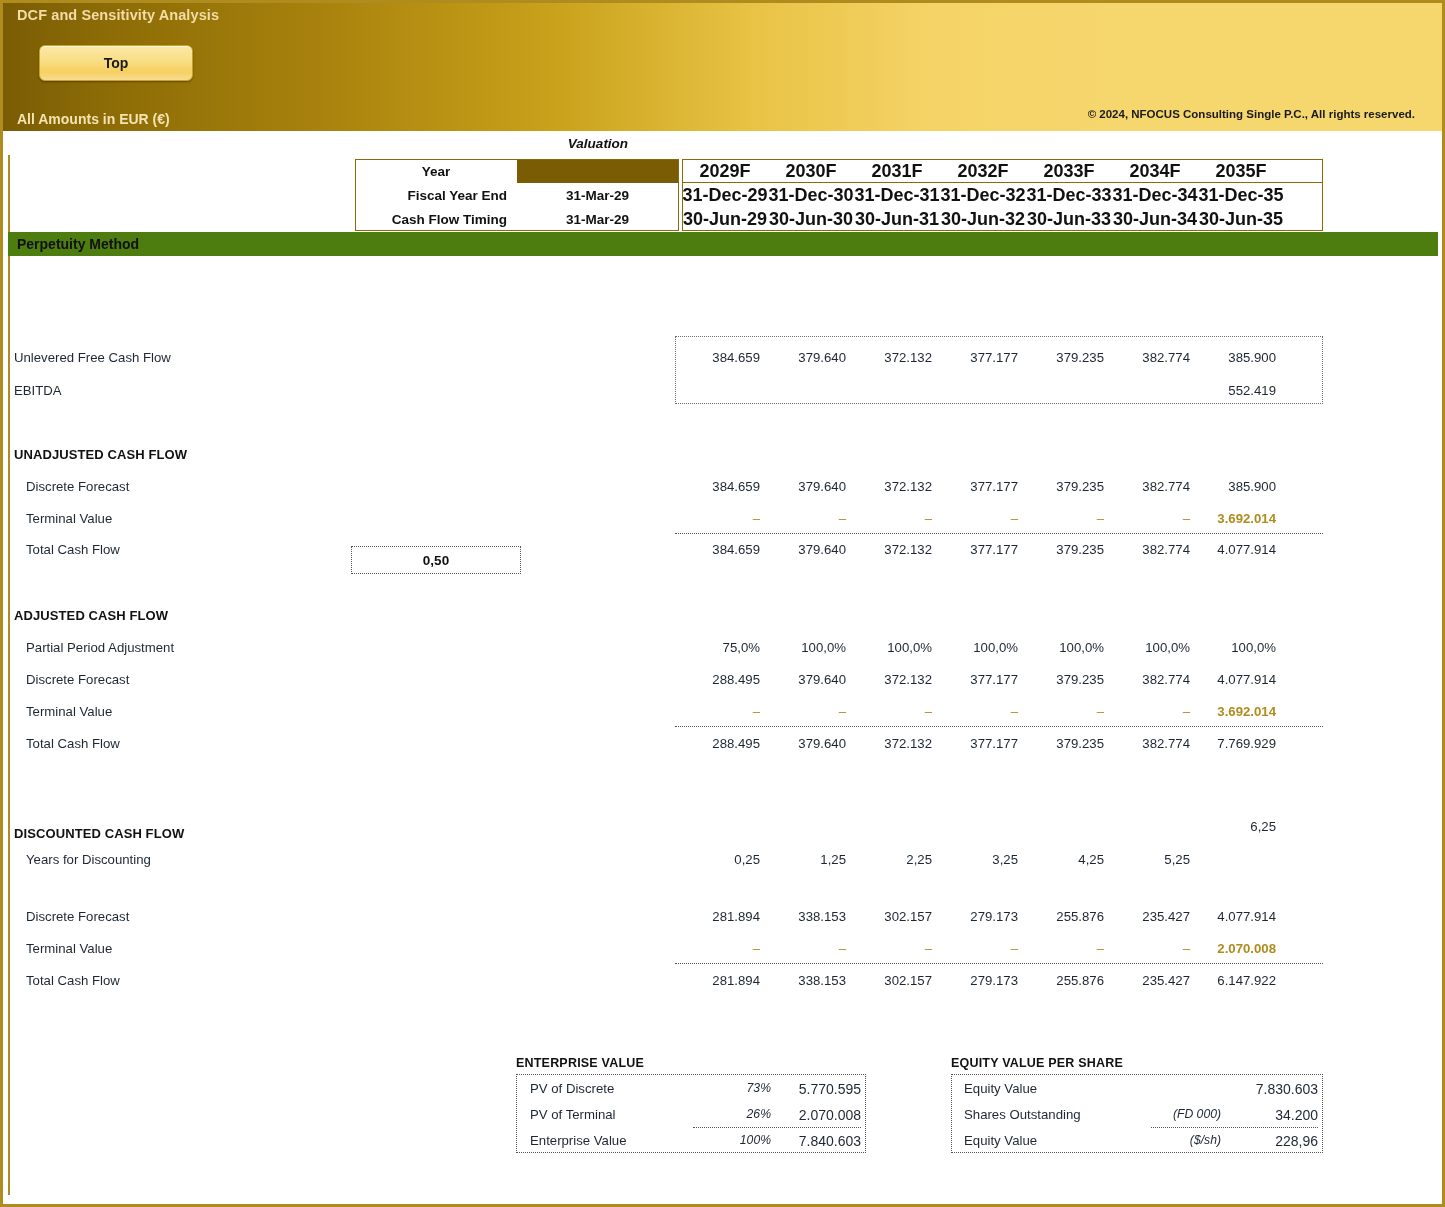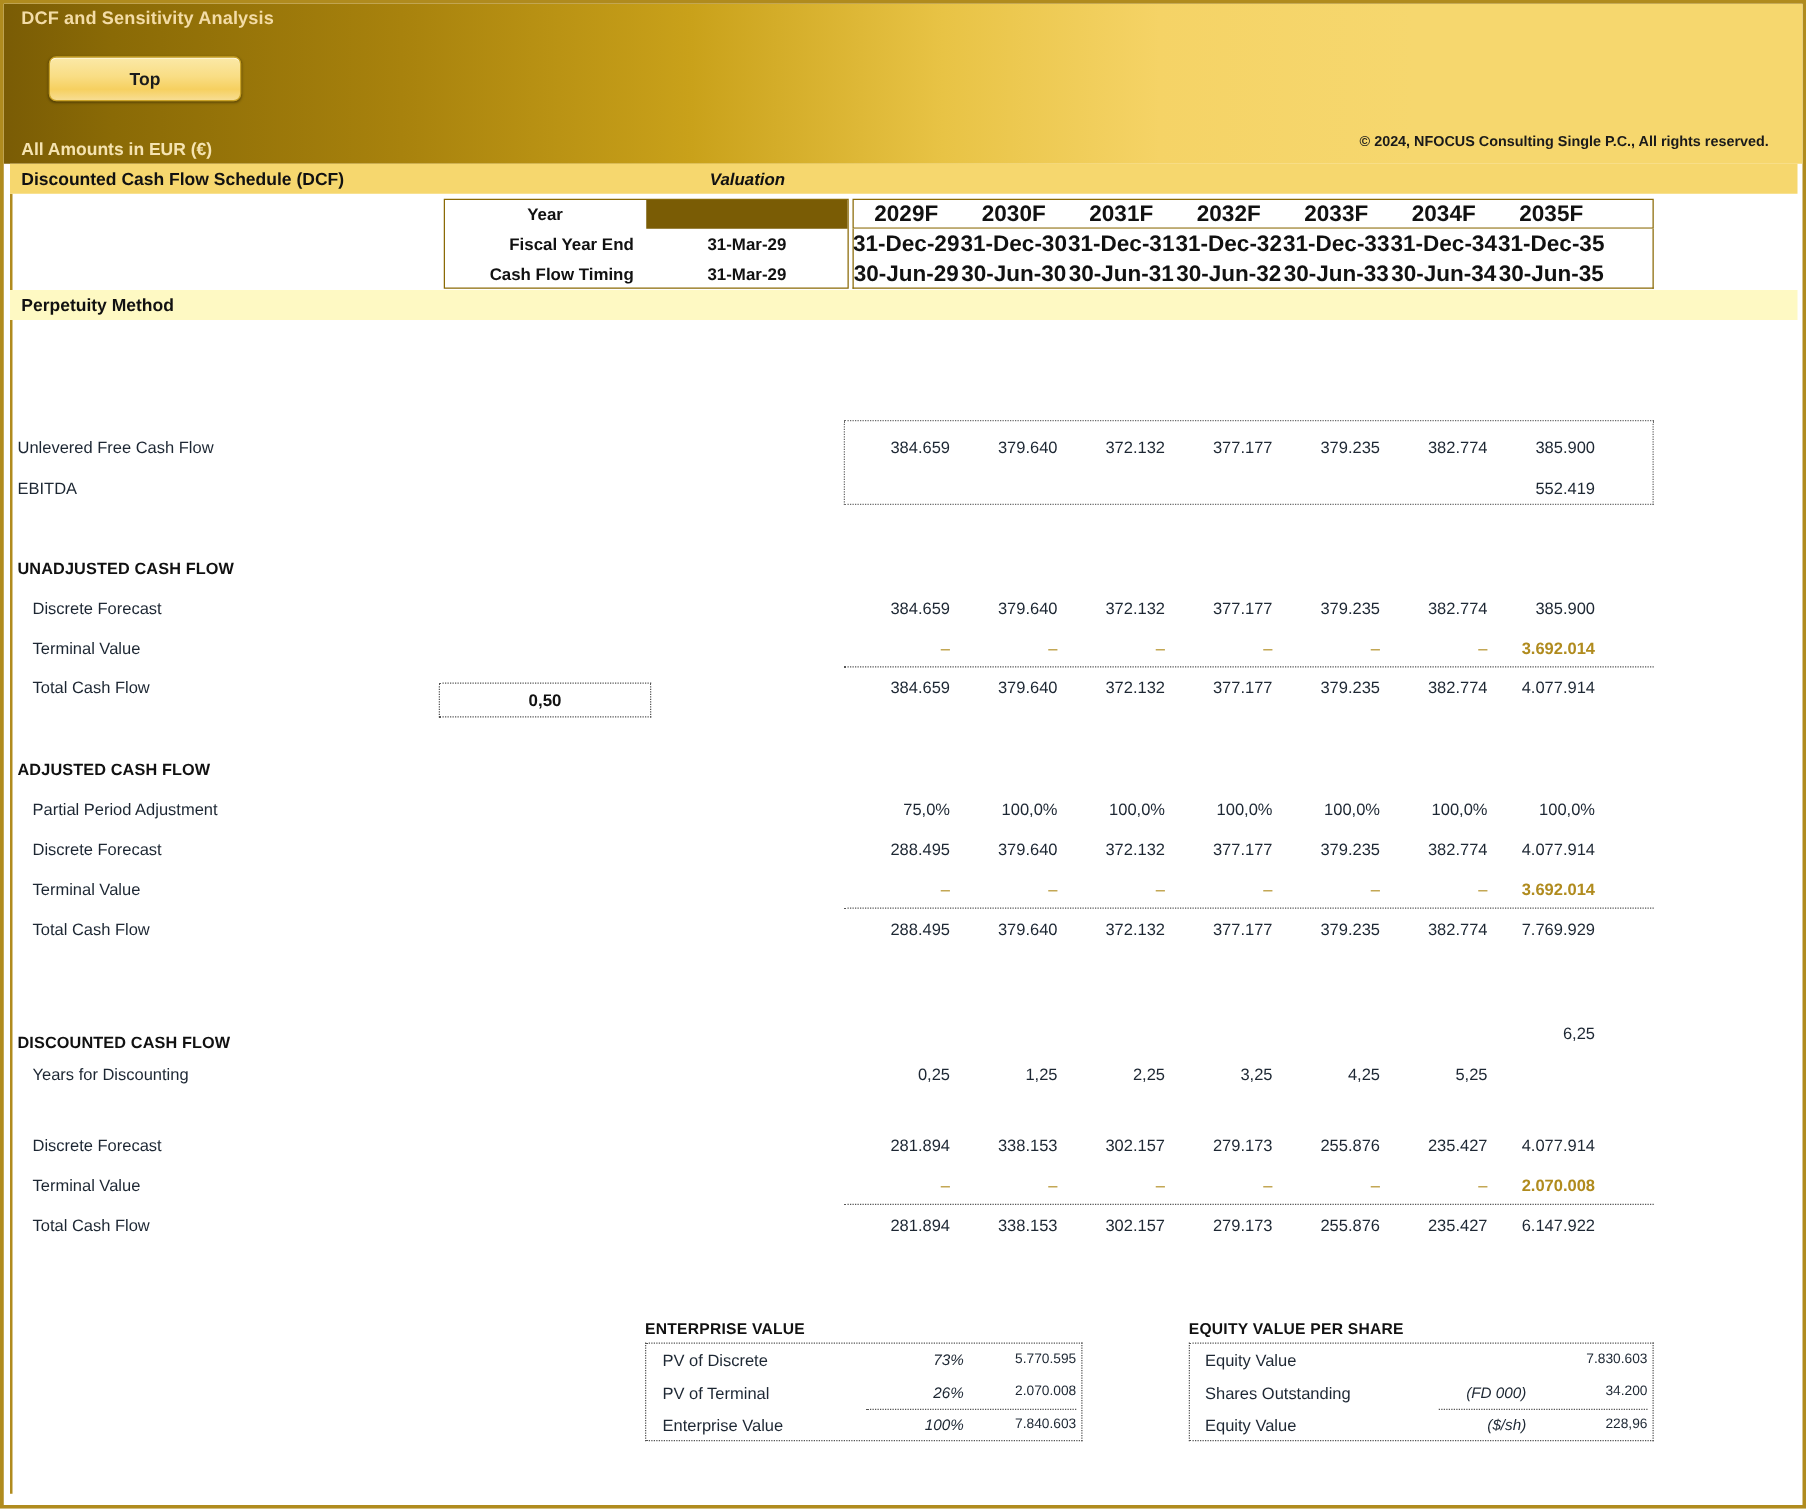--- a/index.html
+++ b/index.html
@@ -54,21 +54,21 @@
 
   
   .band{
     position:absolute;left:5px;width:1430px;height:24px;
     background:#f6d76e;
     display:flex;align-items:center;
   }
   .band .bt{font-size:14px;font-weight:bold;color:#111;padding-left:9px;}
   .band-dark{
     position:absolute;left:5px;width:1430px;height:24px;
-    background:#fef9c3;
+    background:#4d7c0f;
     display:flex;align-items:center;
   }
   .band-dark .bt{font-size:14px;font-weight:bold;color:#111;padding-left:9px;}
 
   
   .leftrule{
     position:absolute;left:5px;top:152px;width:2px;height:1040px;background:#b08b1e;
   }
 
   
@@ -133,39 +133,36 @@
 
   
   .sumtitle{
     position:absolute;font-size:12.5px;font-weight:bold;color:#111;letter-spacing:.2px;
   }
   .sumbox{
     position:absolute;box-sizing:border-box;border:1px dotted #555;background:#fff;
   }
   .sum-l{position:absolute;font-size:13.2px;color:#1d2733;white-space:nowrap;}
   .sum-m{position:absolute;font-size:12.2px;font-style:italic;color:#1d2733;text-align:right;}
-  .sum-v{position:absolute;font-size:11px;color:#1d2733;text-align:right;}
+  .sum-v{position:absolute;font-size:14px;color:#1d2733;text-align:right;}
 </style>
 </head>
 <body>
 
 <div id="page">
 
   <div class="hdr">
     <div class="hdr-title">DCF and Sensitivity Analysis</div>
     <div class="topbtn">Top</div>
     <div class="hdr-amounts">All Amounts in  EUR (€)</div>
     <div class="copyright">© 2024, NFOCUS Consulting Single P.C., All rights reserved.</div>
   </div>
 
   <div class="leftrule"></div>
 
-  <div class="band" style="top:128px;">
-    <span class="bt">Discounted Cash Flow Schedule (DCF)</span>
-  </div>
   <div class="valcell" style="left:514px;top:128px;width:162px;height:24px;font-style:italic;">Valuation</div>
 
   <div class="hdrbox" style="left:352px;top:156px;width:324px;height:72px;background:#fff;"></div>
 
   <div style="position:absolute;left:514px;top:157px;width:161px;height:23px;background:#7a5c05;"></div>
 
   <div class="val-label-col" style="top:157px;height:23px;">Year</div>
   <div class="val-label-col" style="top:181px;height:23px;justify-content:flex-end;padding-right:10px;">Fiscal Year End</div>
   <div class="val-label-col" style="top:205px;height:23px;justify-content:flex-end;padding-right:10px;">Cash Flow Timing</div>
 

